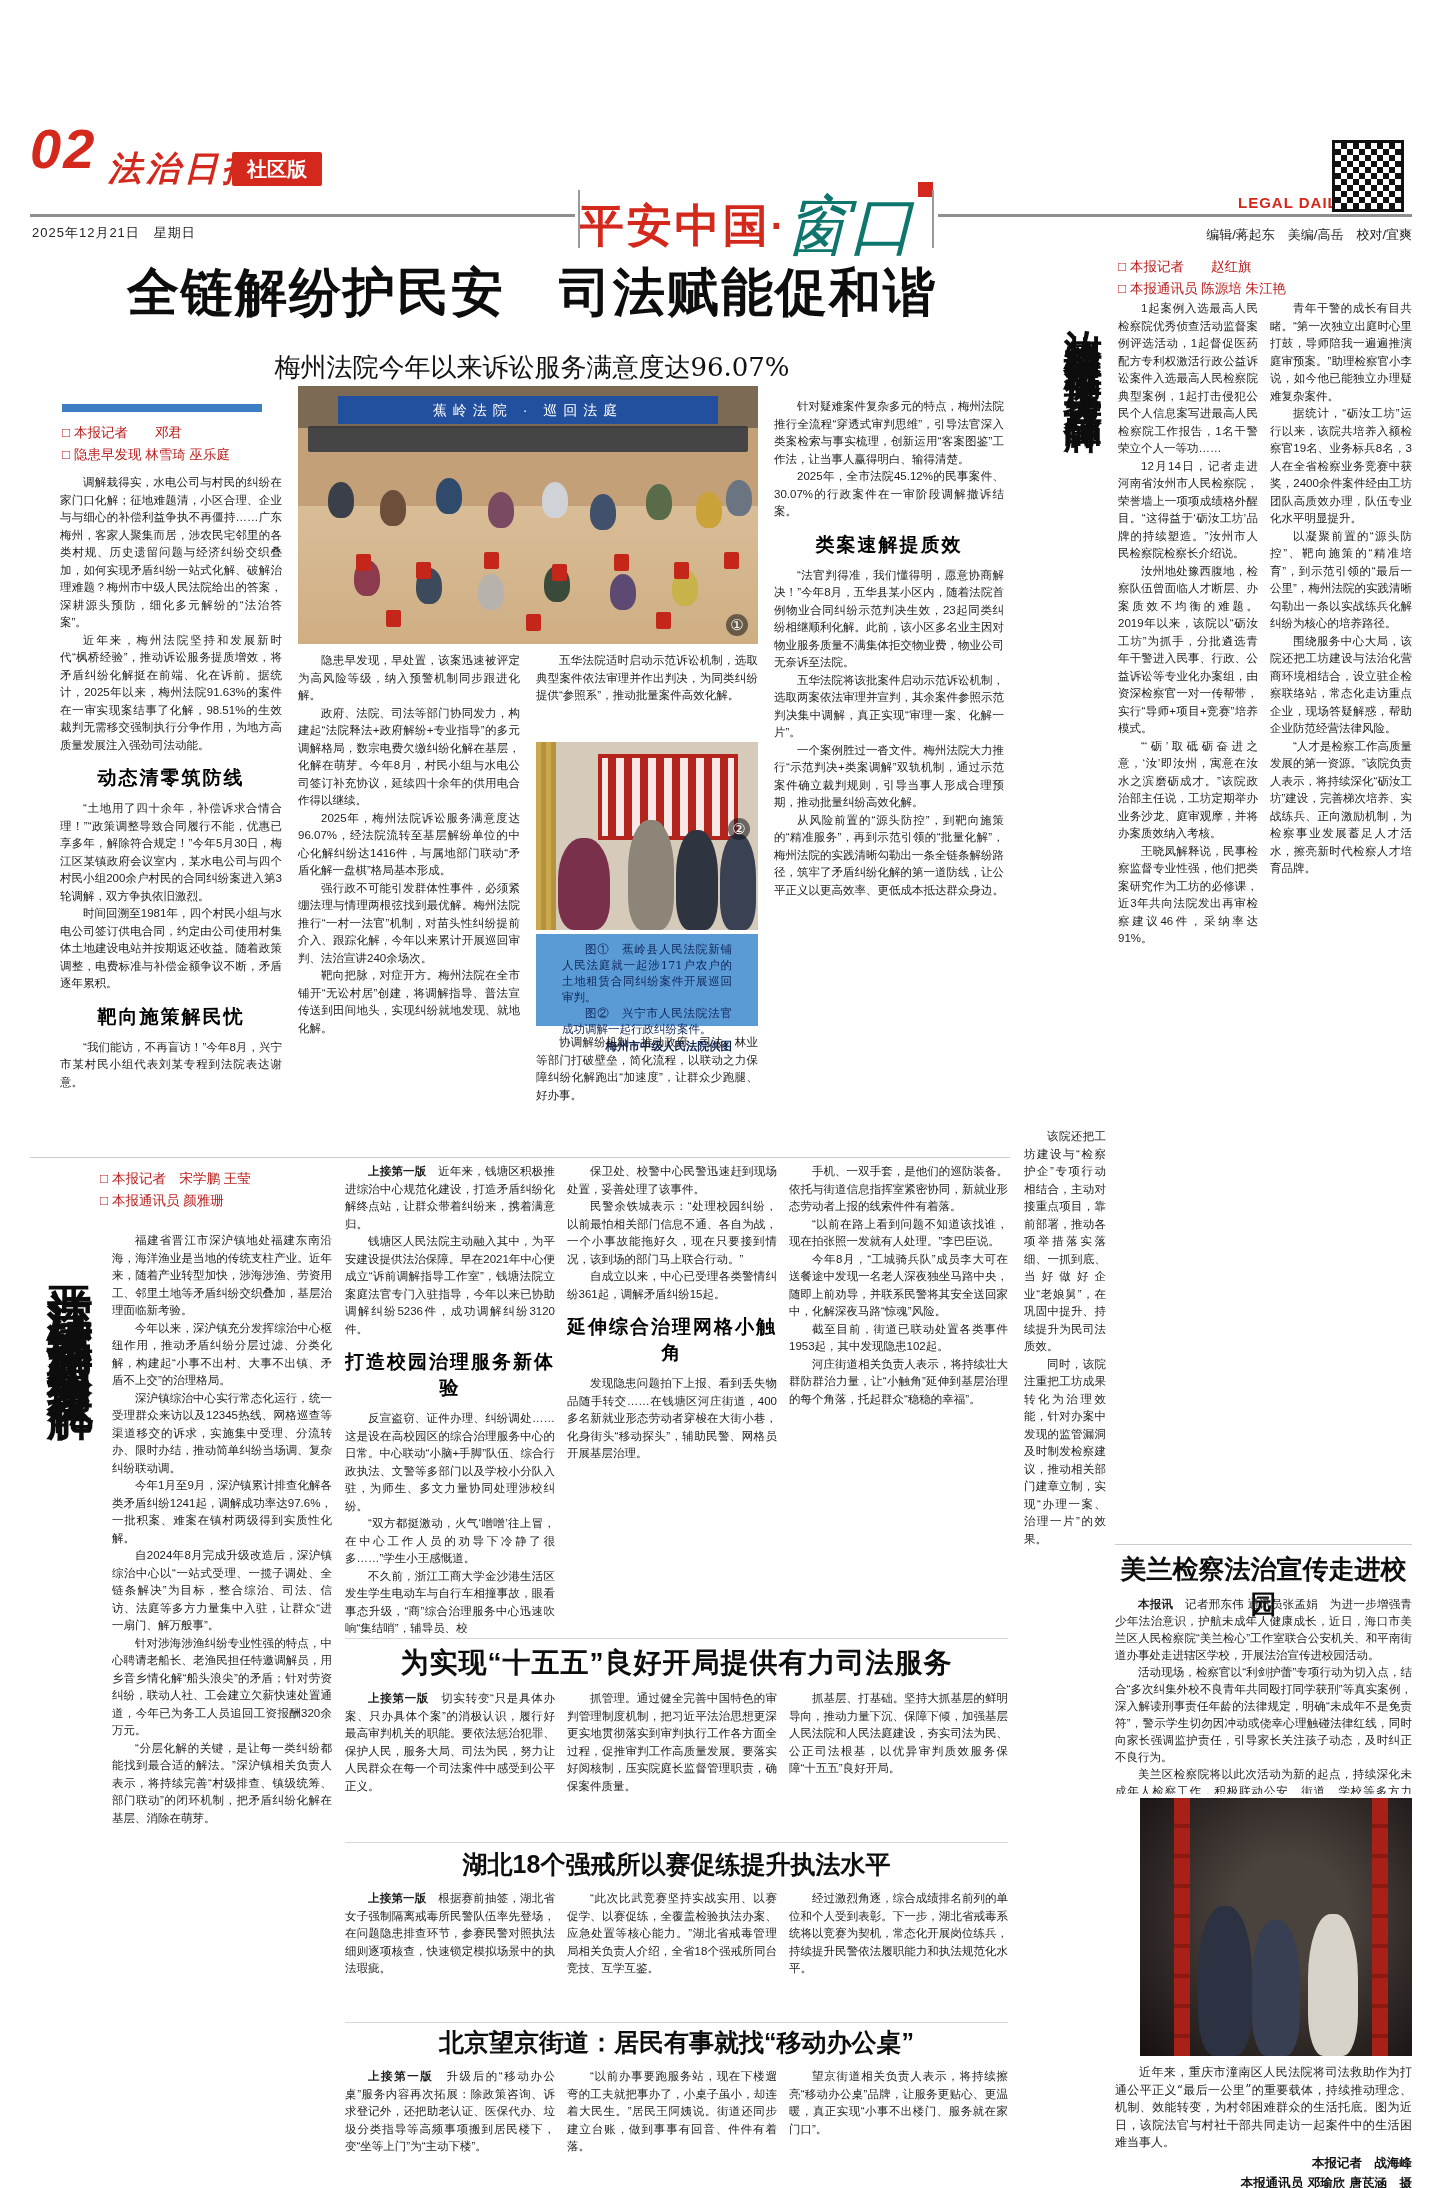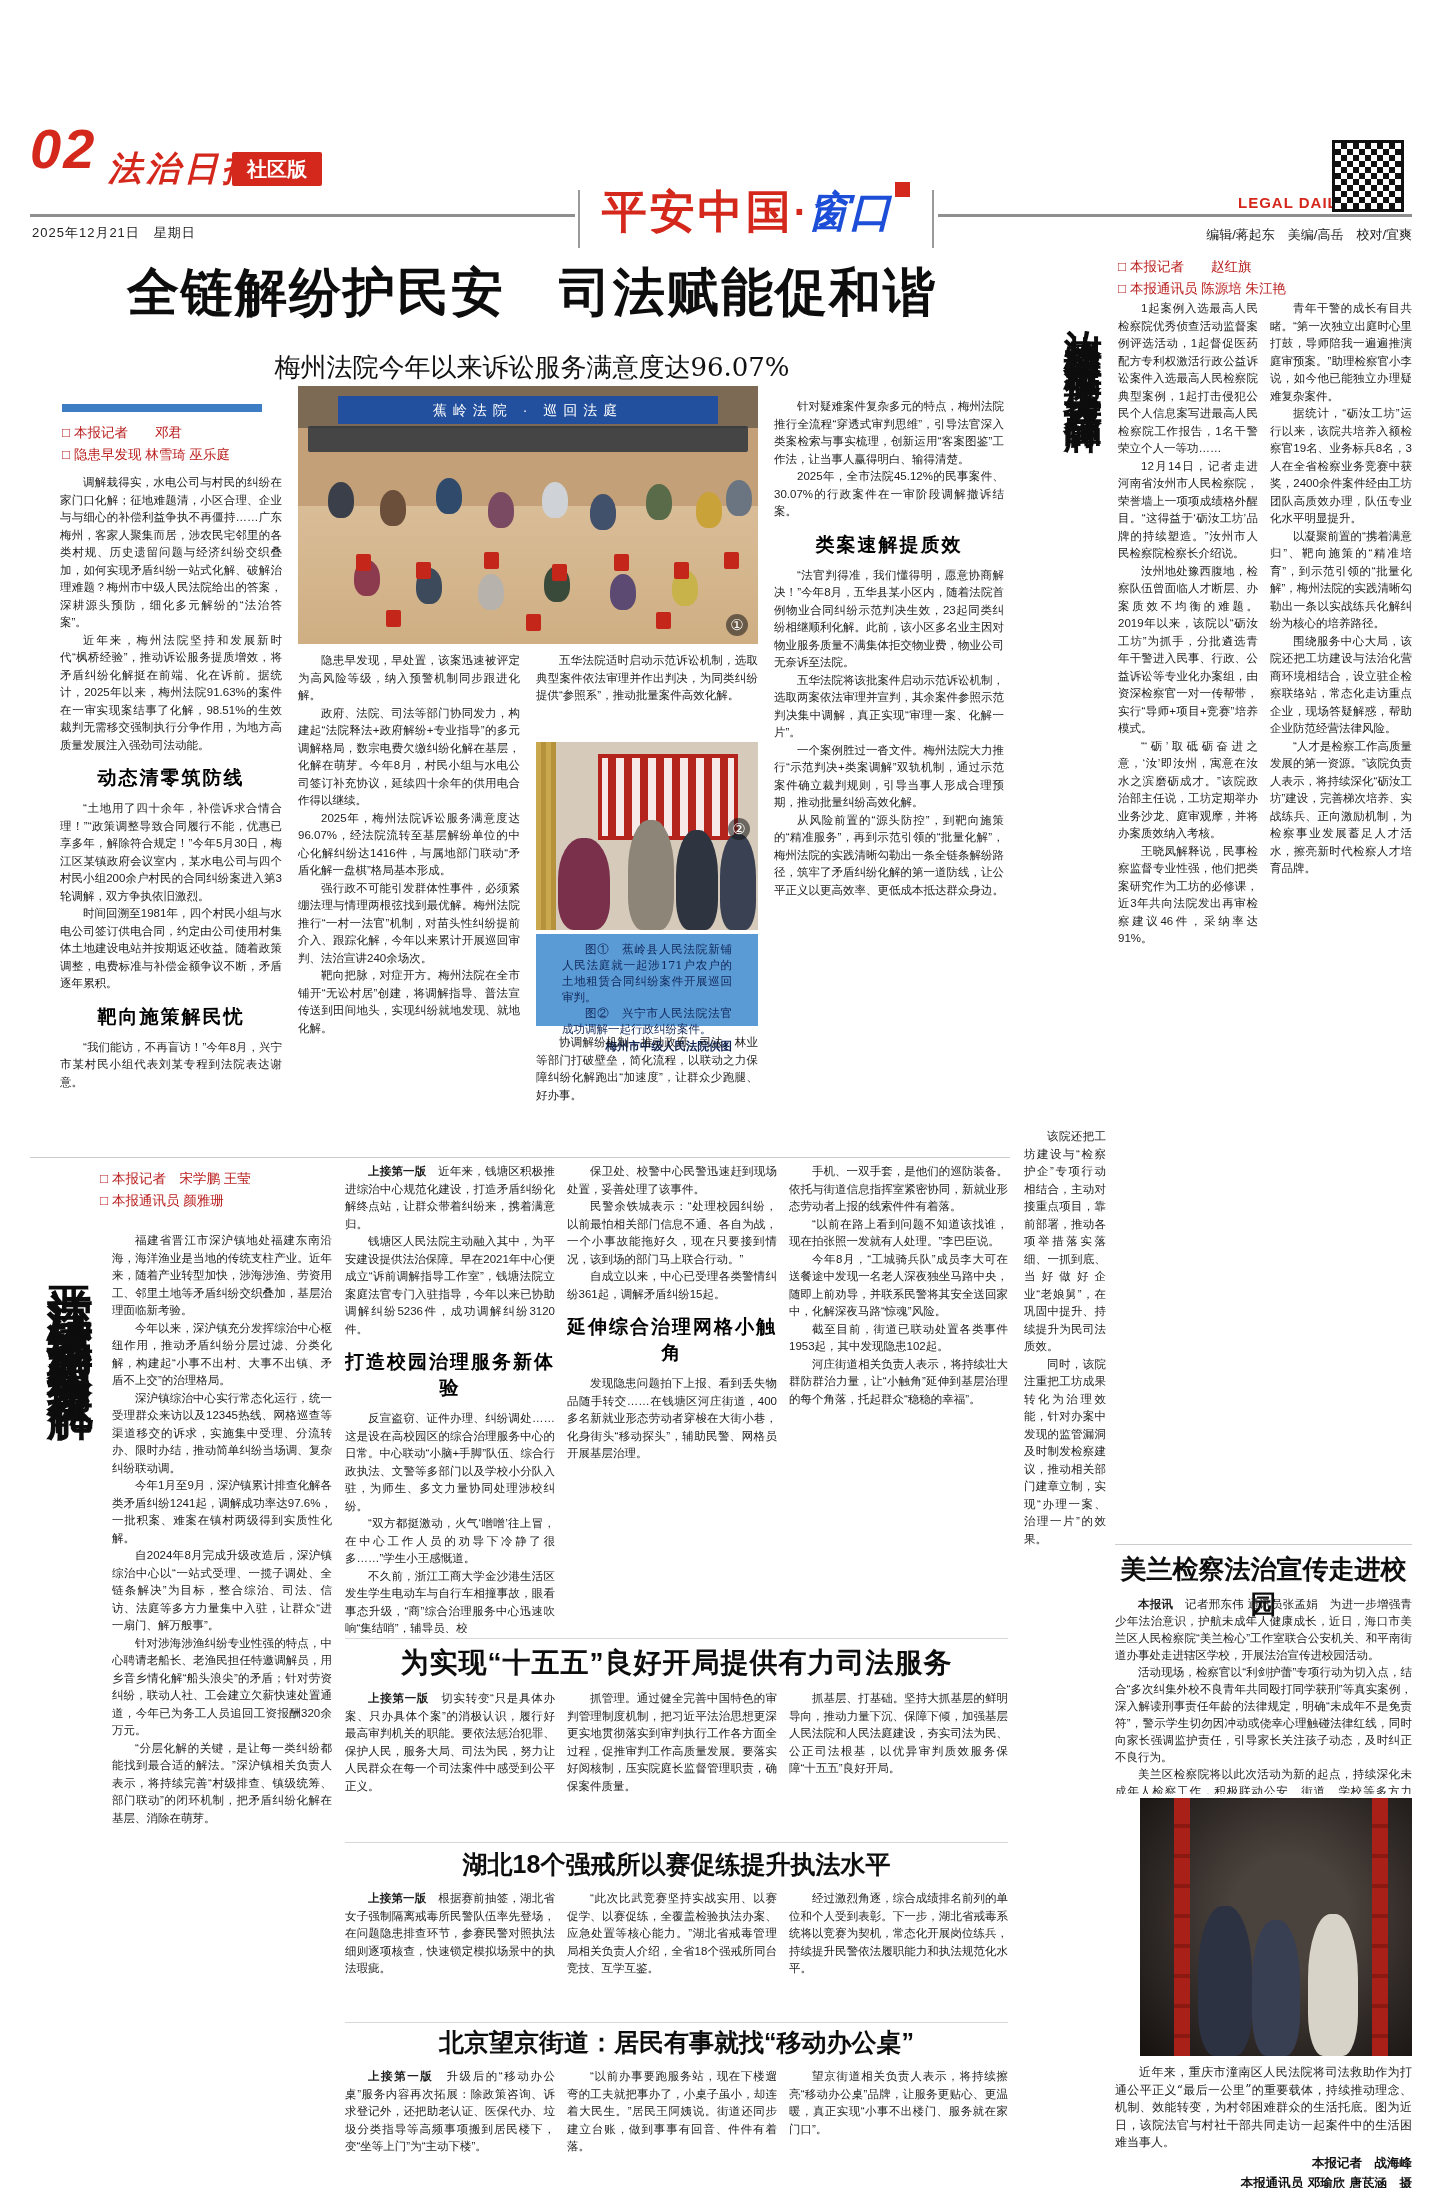--- a/index.html
+++ b/index.html
@@ -12,21 +12,21 @@
   #masthead{left:108px;top:146px;font-family:"DejaVu Serif",serif;font-style:italic;font-weight:bold;
             font-size:34px;color:#d5281c;letter-spacing:4px;}
   #edition-box{left:232px;top:152px;width:90px;height:34px;background:#d5281c;color:#fff;
                font-family:"DejaVu Serif",serif;font-weight:bold;font-size:20px;line-height:34px;text-align:center;border-radius:2px;}
   #rule-left{left:30px;top:214px;width:545px;height:3px;background:#8f8f8f;}
   #rule-right{left:938px;top:214px;width:474px;height:3px;background:#8f8f8f;}
   #date-line{left:32px;top:224px;font-size:13px;color:#222;letter-spacing:1px;}
   #center-title{left:576px;top:182px;width:360px;height:72px;background:#fff;text-align:center;white-space:nowrap;}
   #banner-red{font-size:45px;font-weight:900;color:#d5281c;letter-spacing:3px;vertical-align:middle;}
   #banner-dot{font-size:40px;font-weight:900;color:#d5281c;vertical-align:middle;}
-  #banner-black{font-family:"DejaVu Serif",serif;font-size:42px;font-weight:bold;font-style:italic;color:#1d4ed8;vertical-align:middle;}
+  #banner-black{font-family:"DejaVu Serif",serif;font-size:65px;font-weight:normal;font-style:italic;color:#0f766e;vertical-align:middle;}
   #banner-seal{display:inline-block;width:15px;height:15px;background:#d5281c;margin-left:4px;vertical-align:top;}
   #bar-l{left:578px;top:190px;width:2px;height:58px;background:#9a9a9a;}
   #bar-r{left:932px;top:190px;width:2px;height:58px;background:#9a9a9a;}
   #english-name{left:1238px;top:194px;font-size:15px;font-weight:bold;color:#d5281c;letter-spacing:1px;}
   #editors{left:1100px;top:226px;width:312px;text-align:right;font-size:13px;color:#222;}
   #qr{left:1332px;top:140px;width:66px;height:66px;border:3px solid #111;
       background:repeating-conic-gradient(#111 0 25%,#fff 0 50%);background-size:12px 12px;}
 
   
   #main-headline{left:60px;top:258px;width:944px;text-align:center;font-size:52px;font-weight:900;color:#0d0d0d;letter-spacing:2px;}
@@ -308,21 +308,21 @@
 <div class="abs newscol" id="rz-colA">
     <p class="para">1起案例入选最高人民检察院优秀侦查活动监督案例评选活动，1起督促医药配方专利权激活行政公益诉讼案件入选最高人民检察院典型案例，1起打击侵犯公民个人信息案写进最高人民检察院工作报告，1名干警荣立个人一等功……</p>
     <p class="para">12月14日，记者走进河南省汝州市人民检察院，荣誉墙上一项项成绩格外醒目。“这得益于‘砺汝工坊’品牌的持续塑造。”汝州市人民检察院检察长介绍说。</p>
     <p class="para">汝州地处豫西腹地，检察队伍曾面临人才断层、办案质效不均衡的难题。2019年以来，该院以“砺汝工坊”为抓手，分批遴选青年干警进入民事、行政、公益诉讼等专业化办案组，由资深检察官一对一传帮带，实行“导师+项目+竞赛”培养模式。</p>
     <p class="para">“‘砺’取砥砺奋进之意，‘汝’即汝州，寓意在汝水之滨磨砺成才。”该院政治部主任说，工坊定期举办业务沙龙、庭审观摩，并将办案质效纳入考核。</p>
     <p class="para">王晓凤解释说，民事检察监督专业性强，他们把类案研究作为工坊的必修课，近3年共向法院发出再审检察建议46件，采纳率达91%。</p>
   </div>
 <div class="abs newscol" id="rz-colB">
     <p class="para">青年干警的成长有目共睹。“第一次独立出庭时心里打鼓，导师陪我一遍遍推演庭审预案。”助理检察官小李说，如今他已能独立办理疑难复杂案件。</p>
     <p class="para">据统计，“砺汝工坊”运行以来，该院共培养入额检察官19名、业务标兵8名，3人在全省检察业务竞赛中获奖，2400余件案件经由工坊团队高质效办理，队伍专业化水平明显提升。</p>
-    <p class="para">以凝聚前置的“携着满意归”、靶向施策的“精准培育”，到示范引领的“批量化解”，梅州法院的实践清晰勾勒出一条以实战练兵化解纠纷为核心的培养路径。</p>
+    <p class="para">以凝聚前置的“源头防控”、靶向施策的“精准培育”，到示范引领的“最后一公里”，梅州法院的实践清晰勾勒出一条以实战练兵化解纠纷为核心的培养路径。</p>
     <p class="para">围绕服务中心大局，该院还把工坊建设与法治化营商环境相结合，设立驻企检察联络站，常态化走访重点企业，现场答疑解惑，帮助企业防范经营法律风险。</p>
     <p class="para">“人才是检察工作高质量发展的第一资源。”该院负责人表示，将持续深化“砺汝工坊”建设，完善梯次培养、实战练兵、正向激励机制，为检察事业发展蓄足人才活水，擦亮新时代检察人才培育品牌。</p>
   </div>
 <div class="abs" id="rz-rule"></div>
 
 <div class="abs" id="ml-headline">美兰检察法治宣传走进校园</div>
 <div class="abs newscol" id="ml-body">
     <p class="para"><b>本报讯　</b>记者邢东伟 通讯员张孟娟　为进一步增强青少年法治意识，护航未成年人健康成长，近日，海口市美兰区人民检察院“美兰检心”工作室联合公安机关、和平南街道办事处走进辖区学校，开展法治宣传进校园活动。</p>
     <p class="para">活动现场，检察官以“利剑护蕾”专项行动为切入点，结合“多次纠集外校不良青年共同殴打同学获刑”等真实案例，深入解读刑事责任年龄的法律规定，明确“未成年不是免责符”，警示学生切勿因冲动或侥幸心理触碰法律红线，同时向家长强调监护责任，引导家长关注孩子动态，及时纠正不良行为。</p>
     <p class="para">美兰区检察院将以此次活动为新的起点，持续深化未成年人检察工作，积极联动公安、街道、学校等多方力量，打造“一体联动、多维覆盖”的青少年法治教育宣传网络，为青少年撑起法治蓝天。</p>

